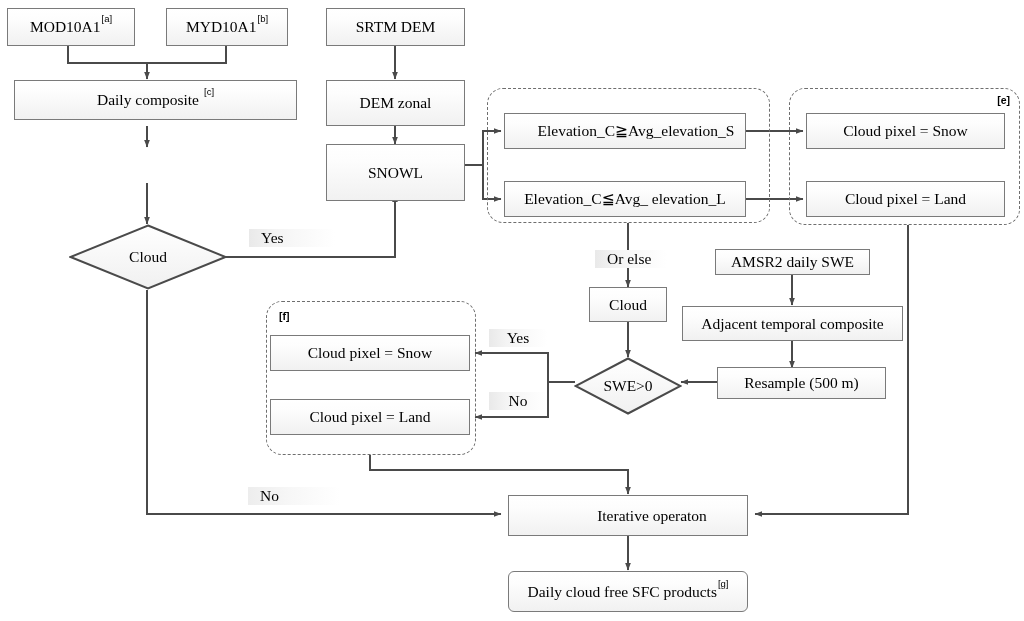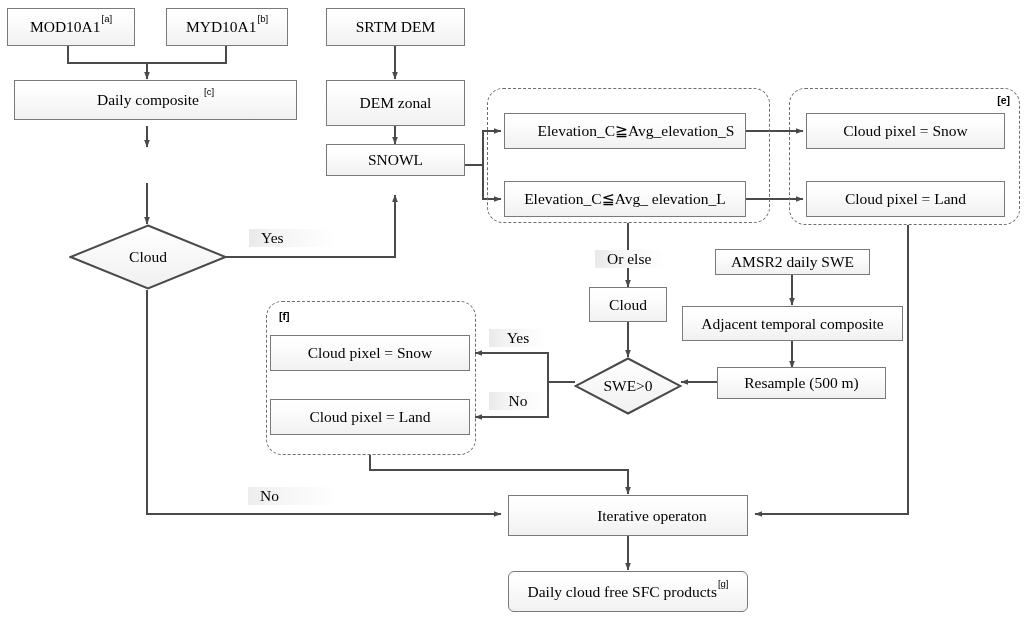--- a/index.html
+++ b/index.html
@@ -179,21 +179,21 @@
 
 
   <div class="node" style="left:326px; top:8px; width:139px; height:38px;">
     <span class="lbl">SRTM DEM</span>
   </div>
 
   <div class="node" style="left:326px; top:80px; width:139px; height:46px;">
     <span class="lbl">DEM zonal</span>
   </div>
 
-  <div class="node" style="left:326px; top:144px; width:139px; height:32px;">
+  <div class="node" style="left:326px; top:144px; width:139px; height:57px;">
     <span class="lbl">SNOWL</span>
   </div>
 
   <div class="node" style="left:504px; top:113px; width:242px; height:36px;padding-left:22px;">
     <span class="lbl">Elevation_C≧Avg_elevation_S</span>
   </div>
 
   <div class="node" style="left:504px; top:181px; width:242px; height:36px;">
     <span class="lbl">Elevation_C≦Avg_ elevation_L</span>
   </div>

